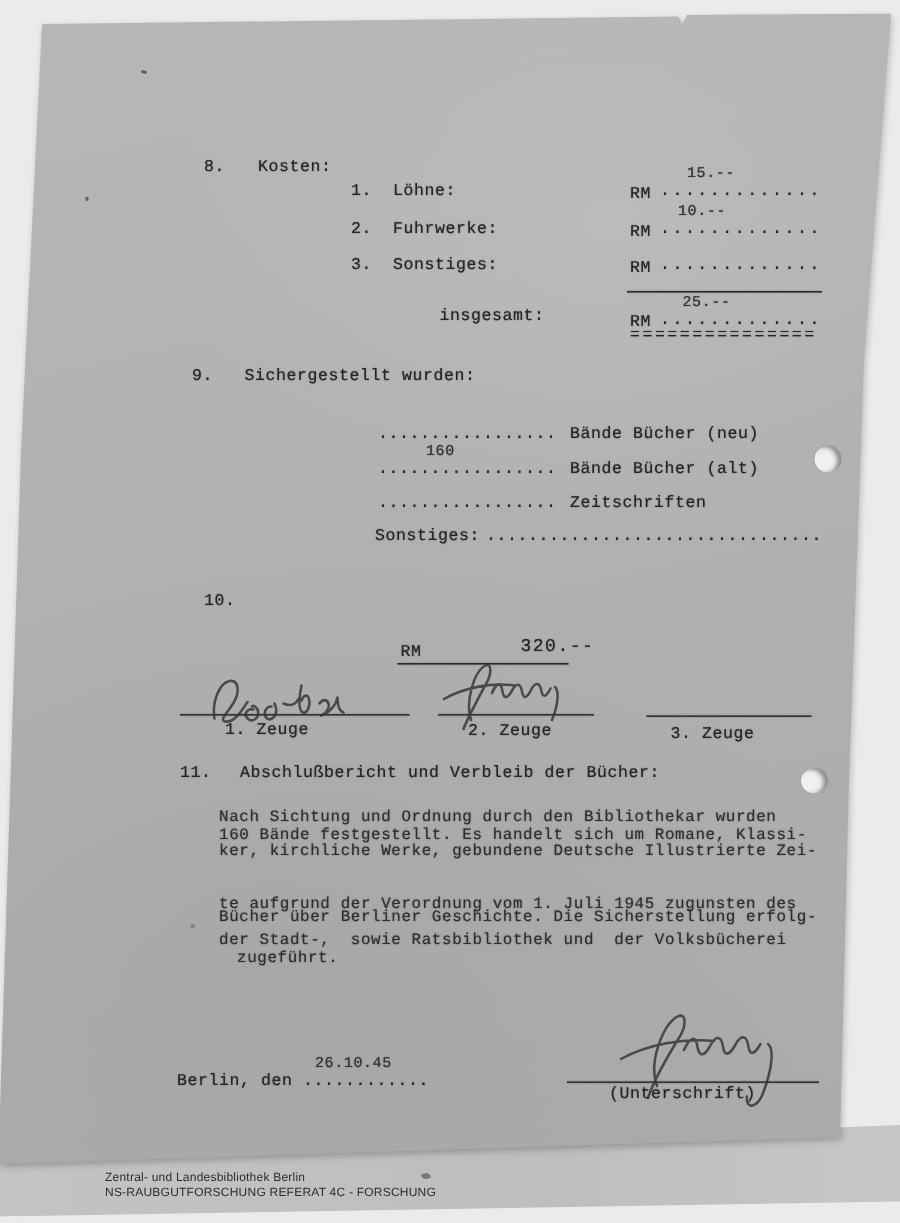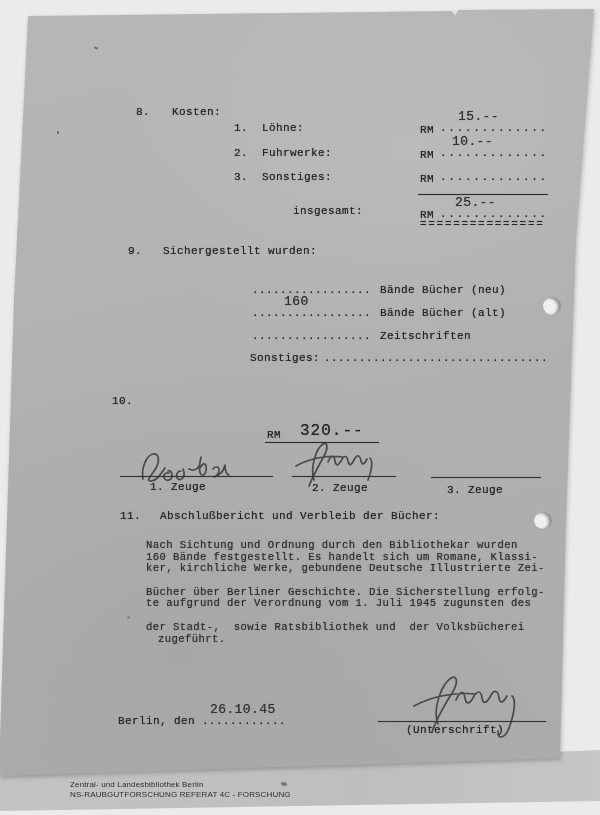--- a/index.html
+++ b/index.html
@@ -32,32 +32,32 @@
     background:#f0f0ee;
     box-shadow:inset -3px 1px 3px rgba(75,75,75,.6), 0 0 1px rgba(130,130,130,.5);
   }
   .speck{position:absolute;background:rgba(55,55,55,.65);border-radius:2px;}
   
   .t{
     position:absolute;font-size:11px;line-height:12px;letter-spacing:.4px;
     color:#262626;white-space:pre;
     text-shadow:0 0 .8px rgba(40,40,40,.75);
   }
-  .small{font-size:13px;color:#333;}
+  .small{font-size:10px;color:#333;}
   .para{font-size:10.6px;line-height:11.7px;color:#2e2e2e;text-shadow:0 0 1px rgba(55,55,55,.7);}
   .dotsw{letter-spacing:1.7px;}
   .rule{position:absolute;height:1px;background:#2b2b2b;box-shadow:0 0 1px rgba(40,40,40,.6);}
   .sigline{height:1.4px;background:#333;}
   .sig{position:absolute;}
   .sig path{fill:none;stroke:#383838;stroke-width:1.7;stroke-linecap:round;stroke-linejoin:round;opacity:.85;}
   .footer-text{
     position:absolute;font-family:"Liberation Sans","DejaVu Sans",sans-serif;
     font-size:8px;line-height:10px;color:#2d2d2d;letter-spacing:.15px;white-space:pre;
   }
-  .bigval{font-size:16px;letter-spacing:1px;}
+  .bigval{font-size:12px;letter-spacing:1px;margin-left:47px;}
 </style>
 </head>
 <body>
 
 <div class="scan">
 
   <div class="band"></div>
   <div class="paperwrap">
     <div class="paper"></div>
   </div>
@@ -106,21 +106,21 @@
   <span class="t small" style="left:284px;top:296px;">160</span>
   <span class="t" style="left:252px;top:307px;">.................</span>
   <span class="t" style="left:380px;top:307px;">Bände Bücher (alt)</span>
 
   <span class="t" style="left:252px;top:330px;">.................</span>
   <span class="t" style="left:380px;top:330px;">Zeitschriften</span>
 
   <span class="t" style="left:250px;top:352px;">Sonstiges:</span>
   <span class="t" style="left:324px;top:352px;">................................</span>
 
-  <span class="t" style="left:112px;top:395px;">10.</span>
+  <span class="t" style="left:136px;top:395px;">10.</span>
 
   <span class="t" style="left:267px;top:429px;">RM</span>
   <span class="t bigval" style="left:300px;top:425px;">320.--</span>
   <div class="rule" style="left:265px;top:442px;width:114px;"></div>
 
   <svg class="sig" style="left:135px;top:447px;" width="130" height="38" viewBox="0 0 130 38">
     <path d="M8,32 C6,20 12,8 18,7 C24,6 25,14 21,21 C17,28 11,33 15,34 C22,35 27,25 30,21 M34,26 c-4,-1 -7,3 -4,6 c3,3 8,0 7,-5 c-1,-3 -3,-4 -4,-3 M46,24 c-4,0 -6,5 -3,8 c3,2 7,-2 6,-7 l-1,-3 M54,22 c4,2 8,1 10,-3 M66,10 c-2,9 -2,17 1,18 c3,1 5,-5 4,-9 c-1,-4 -4,-2 -5,1 M78,22 c2,-3 5,-3 6,0 c1,3 -2,7 -5,8 c6,-2 10,-7 11,-12 c0,6 1,9 4,10"></path>
   </svg>
   <svg class="sig" style="left:288px;top:440px;" width="115" height="48" viewBox="0 0 115 48">
     <path d="M26,40 C22,28 28,8 35,4 C40,1 40,9 36,16 C30,27 24,38 21,46 M8,26 C22,18 40,15 55,17 M40,22 c3,-7 6,-8 7,-1 c1,5 3,5 6,0 c3,-6 6,-6 7,0 c1,5 3,5 6,-1 c3,-6 6,-5 7,1 c1,4 3,4 6,-2 M82,18 c3,3 2,12 -2,22"></path>
@@ -133,21 +133,21 @@
   <span class="t" style="left:150px;top:481px;">1. Zeuge</span>
   <span class="t" style="left:312px;top:482px;">2. Zeuge</span>
   <span class="t" style="left:447px;top:484px;">3. Zeuge</span>
 
   <span class="t" style="left:120px;top:510px;">11.</span>
   <span class="t" style="left:160px;top:510px;">Abschlußbericht und Verbleib der Bücher:</span>
 
   <span class="t para" style="left:146px;top:540px;">Nach Sichtung und Ordnung durch den Bibliothekar wurden</span>
   <span class="t para" style="left:146px;top:552px;text-align:center;">160 Bände festgestellt. Es handelt sich um Romane, Klassi-</span>
   <span class="t para" style="left:146px;top:563px;">ker, kirchliche Werke, gebundene Deutsche Illustrierte Zei-</span>
-  <span class="t para" style="left:146px;top:587px;">Bücher über Berliner Geschichte. Die Sicherstellung erfolg-</span>
+  <span class="t para" style="left:146px;top:607px;">Bücher über Berliner Geschichte. Die Sicherstellung erfolg-</span>
   <span class="t para" style="left:146px;top:598px;">te aufgrund der Verordnung vom 1. Juli 1945 zugunsten des</span>
   <span class="t para" style="left:146px;top:622px;">der Stadt-,  sowie Ratsbibliothek und  der Volksbücherei</span>
   <span class="t para" style="left:146px;top:634px;margin-left:12px;">zugeführt.</span>
 
   <span class="t small" style="left:210px;top:704px;">26.10.45</span>
   <span class="t" style="left:118px;top:715px;">Berlin, den</span>
   <span class="t" style="left:202px;top:715px;">............</span>
 
   <svg class="sig" style="left:404px;top:672px;" width="150" height="72" viewBox="0 0 150 72">
     <path d="M34,52 C28,36 38,12 47,6 C54,2 54,12 48,21 C40,34 32,48 28,60 M10,34 C28,24 52,20 72,22 M52,28 c4,-9 8,-10 9,-2 c1,6 4,7 8,0 c4,-8 8,-8 9,0 c1,6 4,6 8,-1 c4,-8 8,-7 9,1 c1,6 4,5 8,-2 M108,24 c4,3 3,16 -3,32 c-4,11 -12,12 -11,3"></path>

